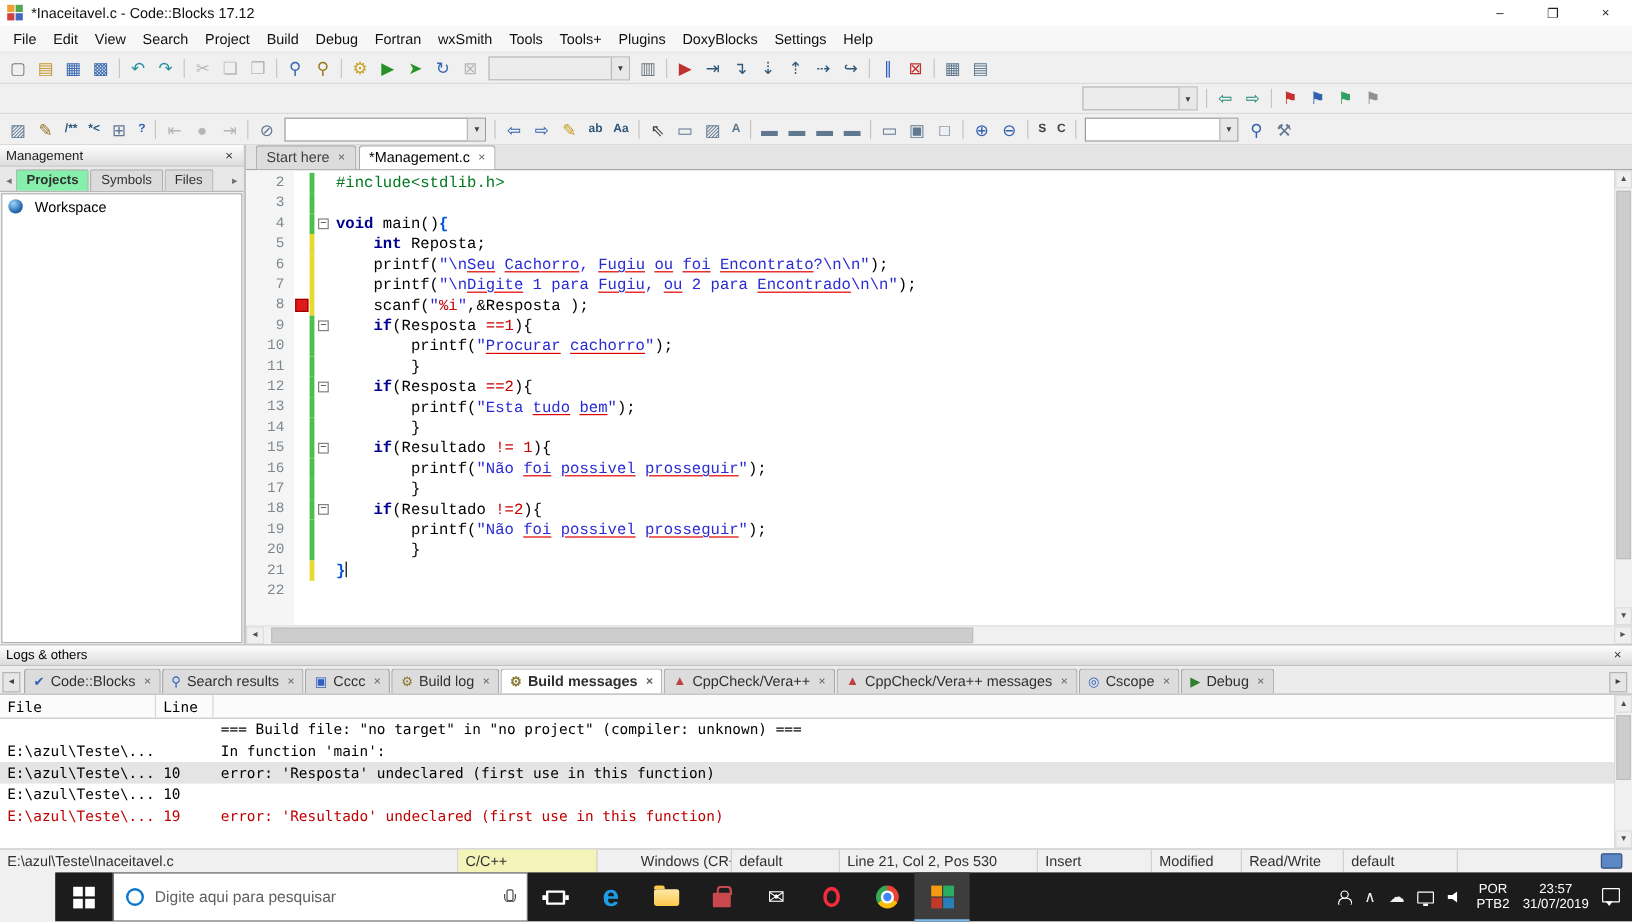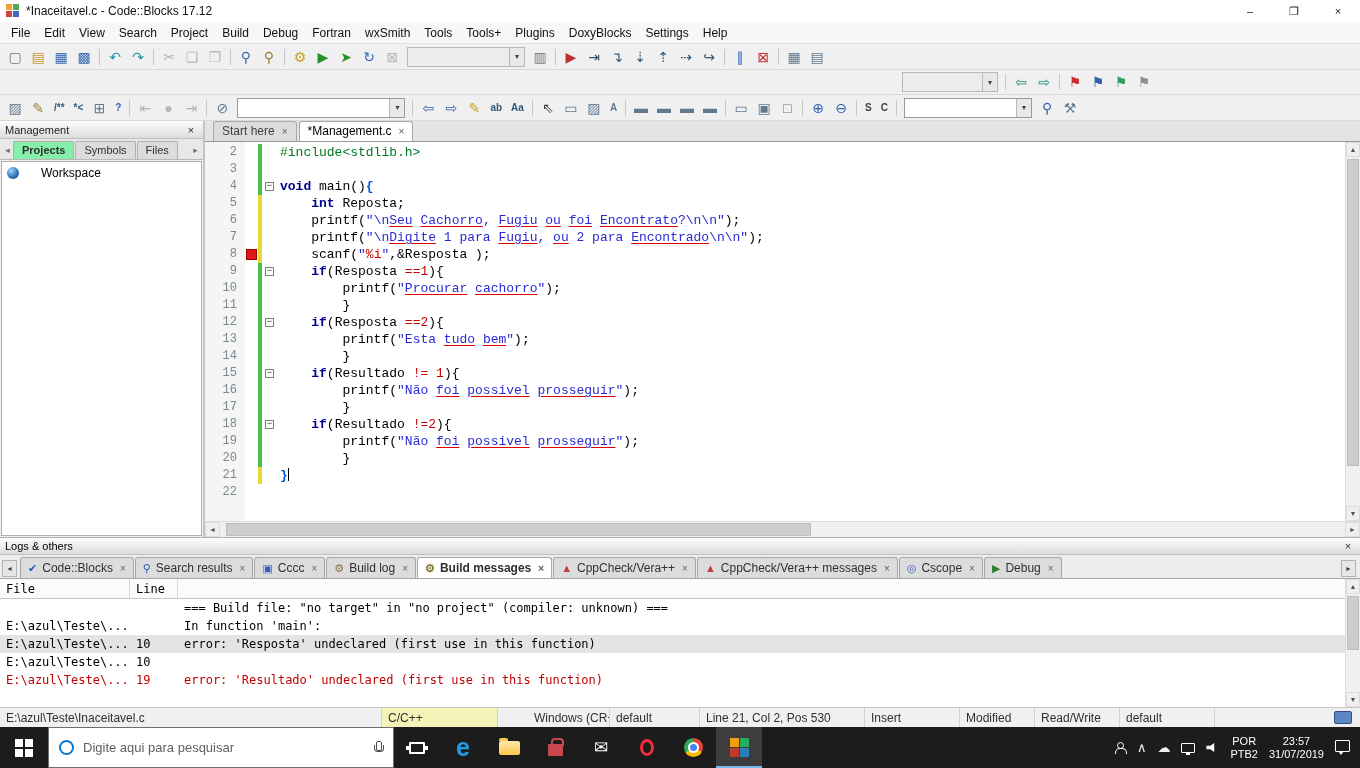--- a/index.html
+++ b/index.html
@@ -38,21 +38,21 @@
 .main{flex:0 0 416px;display:flex;background:#f0f0f0;min-height:0;}
 .mgmt{width:205px;border-right:2px solid #c4c4c4;display:flex;flex-direction:column;background:#f0f0f0;}
 .panel-head{height:18px;background:linear-gradient(#fdfdfd,#dcdcdc);border-bottom:1px solid #c0c0c0;display:flex;align-items:center;justify-content:space-between;padding:0 5px;font-size:11px;color:#202020;}
 .panel-x{font-size:11px;width:14px;text-align:center;color:#303030;}
 .mgmt-tabs{height:21px;display:flex;align-items:flex-end;background:#e8e8e8;border-bottom:1px solid #b8b8b8;padding:0 2px;}
 .mtab-arrow{width:11px;font-size:9px;color:#707070;display:flex;align-items:center;justify-content:center;height:18px;}
 .mgmt-tabs-inner{display:flex;align-items:flex-end;flex:1;gap:1px;}
 .mtab{padding:2px 8px 3px;font-size:11px;border:1px solid #b0b0b0;border-bottom:none;background:#dcdcdc;border-radius:2px 2px 0 0;color:#303030;}
 .mtab.active{background:#86efac;font-weight:bold;}
 .mgmt-body{flex:1;background:#fff;border:1px solid #b0b0b0;margin:1px;padding:4px 5px;}
-.ws-item{display:flex;align-items:center;gap:22px;font-size:12px;}
+.ws-item{display:flex;align-items:flex-start;gap:10px;font-size:12px;}
 .ws-icon{width:12px;height:12px;border-radius:50%;background:radial-gradient(circle at 35% 30%, #9fd4ff, #2a6fb0 60%, #123f70);}
 
 
 .editor{flex:1;display:flex;flex-direction:column;min-width:0;}
 .etabbar{flex:0 0 21px;display:flex;align-items:flex-end;background:#e4e4e4;border-bottom:1px solid #989898;padding-left:8px;gap:2px;}
 .etab{display:inline-flex;align-items:center;gap:7px;padding:2px 8px 3px;font-size:12px;background:#dcdcdc;border:1px solid #a8a8a8;border-bottom:none;border-radius:3px 3px 0 0;color:#404040;}
 .etab.active{background:#ffffff;color:#000;}
 .etab-x{font-size:10px;color:#606060;}
 .editor-body{flex:1;display:flex;min-height:0;}
 .code-area{flex:1;background:#fff;overflow:hidden;padding-top:2px;font-family:"Liberation Mono","DejaVu Sans Mono",monospace;font-size:13px;line-height:17px;position:relative;}
@@ -114,21 +114,21 @@
 .c-msg{flex:1;}
 
 
 .statusbar{flex:0 0 20px;background:#f0f0f0;border-top:1px solid #c8c8c8;display:flex;align-items:stretch;font-size:12px;}
 .sb-field{display:flex;align-items:center;padding:0 6px;border-right:1px solid #d0d0d0;color:#303030;white-space:nowrap;overflow:hidden;}
 .sb-field.hl{background:#f4f4b8;}
 .sb-fill{flex:1;}
 .kbd-ind{width:18px;height:13px;background:#5b87c5;border:1px solid #33517e;border-radius:2px;align-self:center;margin:0 8px 0 4px;}
 
 
-.taskbar{flex:0 0 41px;background:#1c1c1c;display:flex;align-items:stretch;color:#fff;}
+.taskbar{flex:0 0 41px;background:#1c1c1c;display:flex;align-items:stretch;color:#fff;margin-left:46px;}
 .tb-start{width:48px;display:flex;align-items:center;justify-content:center;}
 .start-logo{display:grid;grid-template-columns:8px 8px;grid-template-rows:8px 8px;gap:2px;}
 .start-logo i{background:#fff;display:block;}
 .tb-search{width:346px;background:#fff;display:flex;align-items:center;gap:9px;padding:0 10px;border:1px solid #6e6e6e;}
 .cortana{width:15px;height:15px;border-radius:50%;border:2px solid #0b78d0;flex:0 0 15px;}
 .search-text{flex:1;font-size:13px;color:#5f5f5f;}
 .mic{position:relative;width:10px;height:16px;flex:0 0 10px;}
 .mic::before{content:"";position:absolute;left:3px;top:1px;width:4px;height:8px;border:1px solid #4a4a4a;border-radius:2px;}
 .mic::after{content:"";position:absolute;left:1px;top:5px;width:8px;height:6px;border:1px solid #4a4a4a;border-top:none;border-radius:0 0 4px 4px;}
 .tb-app{width:46px;display:flex;align-items:center;justify-content:center;position:relative;}

